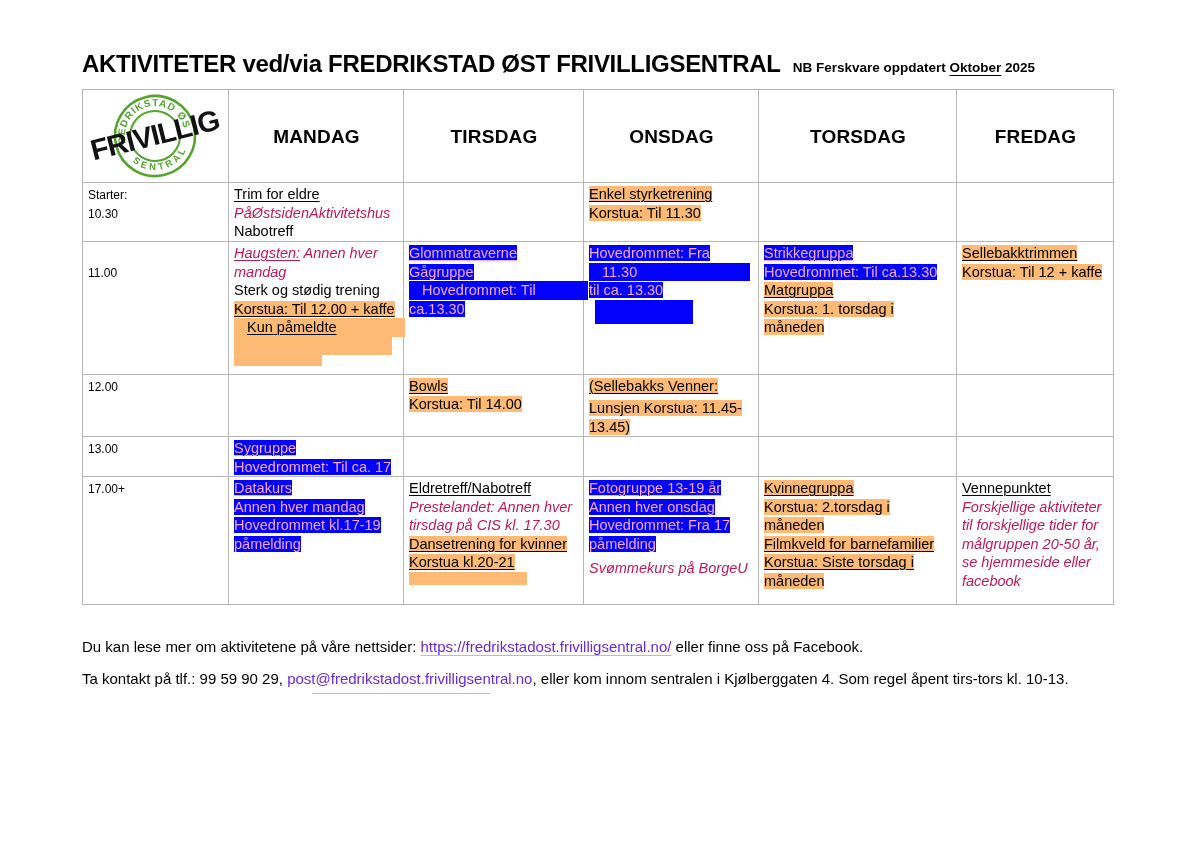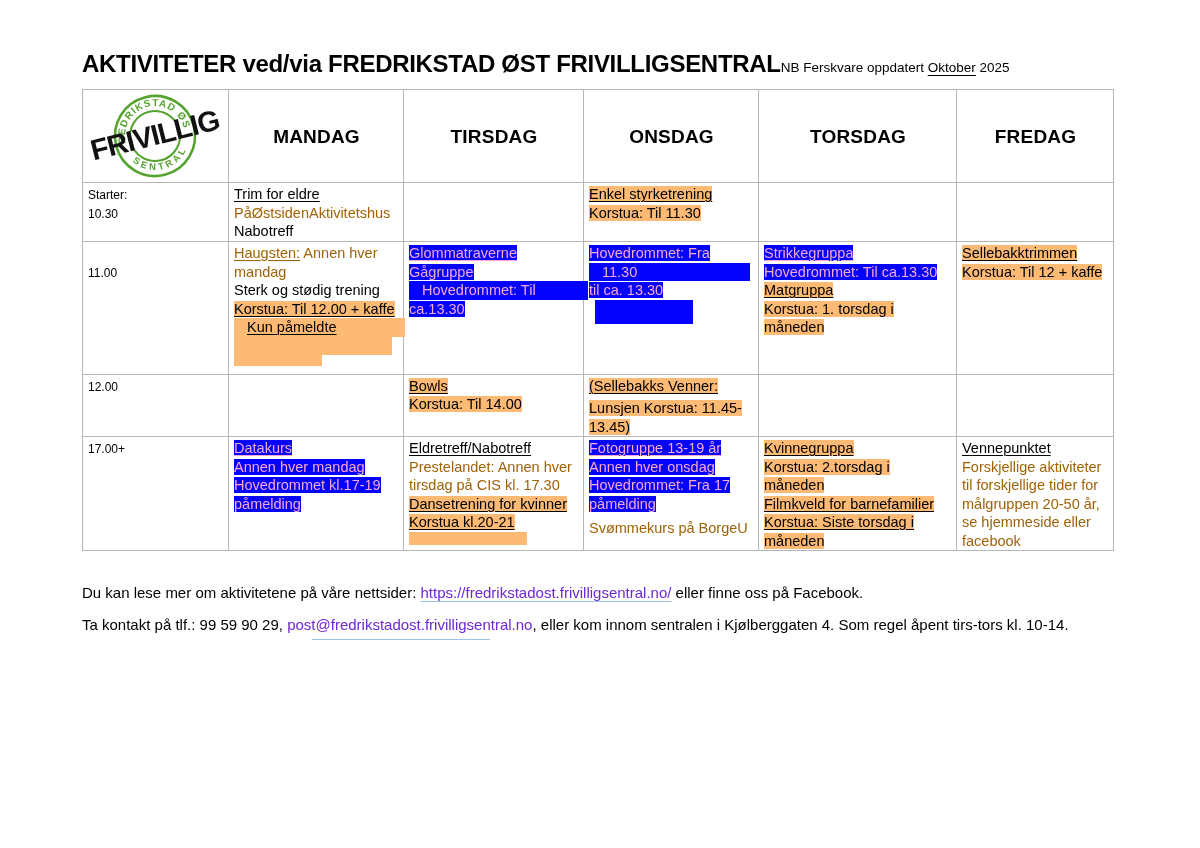--- a/index.html
+++ b/index.html
@@ -2,39 +2,39 @@
 <html><head>
 <meta charset="utf-8">
 <style>
   html,body{margin:0;padding:0;background:#ffffff;}
   body{width:1200px;height:848px;font-family:"Liberation Sans",sans-serif;color:#000;overflow:hidden;}
   .page{position:relative;padding:50px 38px 0 82px;}
 
   
   .title-row{white-space:nowrap;}
   .title-main{font-size:24px;font-weight:bold;letter-spacing:-0.3px;}
-  .title-note{font-size:13.5px;font-weight:normal;margin-left:0;}
+  .title-note{font-size:13.5px;font-weight:bold;margin-left:12px;}
   .u-month{text-decoration:underline;text-underline-offset:3px;}
 
   
   table.schedule{border-collapse:collapse;table-layout:fixed;width:1031px;margin-top:11px;}
   table.schedule th, table.schedule td{border:1px solid #b6b6b6;vertical-align:top;padding:2px 4px 0 5px;}
   .logo-cell{padding:0 !important;text-align:center;vertical-align:middle !important;height:88px;}
   .day-th{font-size:19px;font-weight:bold;text-align:center;vertical-align:middle !important;letter-spacing:0.2px;}
   tbody tr:nth-child(1) td{height:55px;}
   tbody tr:nth-child(2) td{height:116px;}
   tbody tr:nth-child(3) td{height:56px;}
   tbody tr:nth-child(4) td{height:36px;}
   tbody tr:nth-child(5) td{height:124px;}
   .time-cell{font-size:12px;padding-top:3px !important;}
   .time-cell div{line-height:19px;min-height:19px;}
   .day-cell{font-size:14.5px;}
   .line{line-height:18.5px;min-height:18.5px;white-space:nowrap;}
   .seg{}
-  .c-purple{color:#a16207;}
+  .c-purple{color:#be185d;font-style:italic;}
   .c-white{color:#fff;}
   .bg-yellow{background:#fdba74;}
   .bg-blue{background:#0101FD;color:#f9a8d4;}
   .u{text-decoration:underline;text-decoration-thickness:1px;text-underline-offset:2px;}
   .block{display:inline-block;vertical-align:top;}
   .stretch{display:inline-block;padding-left:13px;}
 
   
   .logo-svg{overflow:visible;}
   .arc-text{font-size:10px;font-weight:bold;letter-spacing:1px;}
@@ -164,20 +164,33 @@
             <div class="line"><span class="seg bg-yellow u">(Sellebakks Venner:</span></div>
             <div class="line" style="min-height: 4px; height: 4px;"></div>
             <div class="line"><span class="seg bg-yellow">Lunsjen Korstua: 11.45-</span></div>
             <div class="line"><span class="seg bg-yellow">13.45)</span></div>
           </td>
           <td class="day-cell"></td>
           <td class="day-cell"></td>
         </tr>
         <tr>
           <td class="time-cell">
+            <div>13.00</div>
+          </td>
+          <td class="day-cell">
+            <div class="line"><span class="seg c-white bg-blue u">Sygruppe</span></div>
+            <div class="line"><span class="seg c-white bg-blue">Hovedrommet: Til ca. 17</span></div>
+          </td>
+          <td class="day-cell"></td>
+          <td class="day-cell"></td>
+          <td class="day-cell"></td>
+          <td class="day-cell"></td>
+        </tr>
+        <tr>
+          <td class="time-cell">
             <div>17.00+</div>
           </td>
           <td class="day-cell">
             <div class="line"><span class="seg c-white bg-blue u">Datakurs</span></div>
             <div class="line"><span class="seg c-white bg-blue">Annen hver mandag</span></div>
             <div class="line"><span class="seg c-white bg-blue">Hovedrommet kl.17-19</span></div>
             <div class="line"><span class="seg c-white bg-blue">påmelding</span></div>
           </td>
           <td class="day-cell">
             <div class="line"><span class="seg u">Eldretreff/Nabotreff</span></div>
@@ -210,17 +223,17 @@
             <div class="line"><span class="seg c-purple">målgruppen 20-50 år,</span></div>
             <div class="line"><span class="seg c-purple">se hjemmeside eller</span></div>
             <div class="line"><span class="seg c-purple">facebook</span></div>
           </td>
         </tr>
       </tbody>
   </table>
 
   <div class="footer">
     <p class="gap-after"><span>Du kan lese mer om aktivitetene på våre nettsider: </span><a class="link">https://fredrikstadost.frivilligsentral.no/</a><span> eller finne oss på Facebook.</span></p>
-    <p><span>Ta kontakt på tlf.: 99 59 90 29, </span><a class="link" style="text-decoration:none;">post@fredrikstadost.frivilligsentral.no</a><span>, eller kom innom sentralen i Kjølberggaten 4. Som regel åpent tirs-tors kl. 10-14.</span></p>
+    <p><span>Ta kontakt på tlf.: 99 59 90 29, </span><a class="link" style="text-decoration:none;">post@fredrikstadost.frivilligsentral.no</a><span>, eller kom innom sentralen i Kjølberggaten 4. Som regel åpent tirs-tors kl. 10-13.</span></p>
     <div class="stray-underline"></div>
   </div>
 
 </div>
 
 </body></html>

